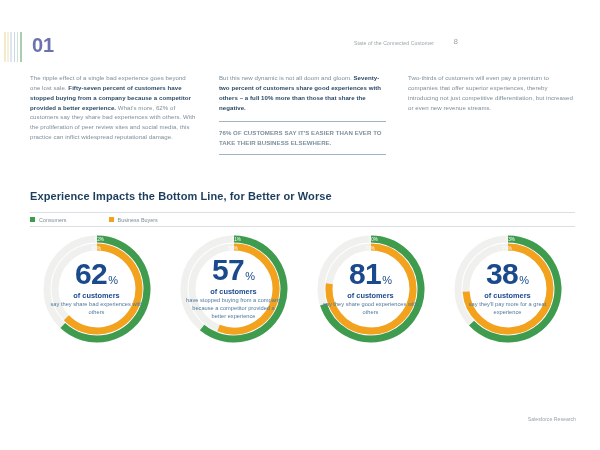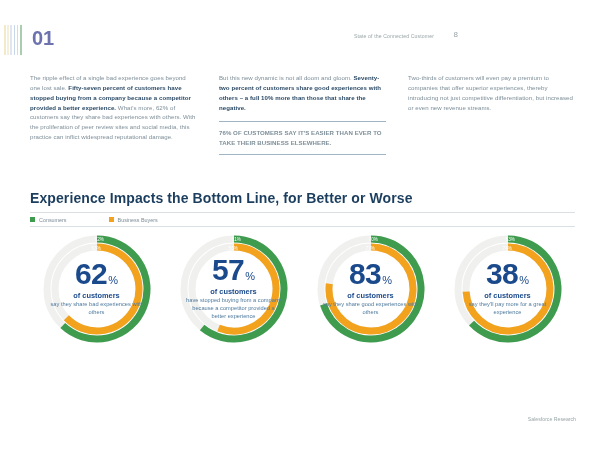--- a/index.html
+++ b/index.html
@@ -11,21 +11,21 @@
     height: 450px;
     background: #ffffff;
     font-family: "Liberation Sans", sans-serif;
     overflow: hidden;
     position: relative;
   }
 
   
   .header {
     position: absolute;
-    top: 5px; left: 0;
+    top: 12px; left: 0;
     width: 480px;
     height: 58px;
   }
   .stripes {
     position: absolute;
     left: 4px; top: 20px;
     width: 19px; height: 30px;
     display: flex;
   }
   .stripe { width: 4px; height: 100%; margin-right: 1.5px; }
@@ -93,21 +93,21 @@
     font-weight: bold;
     color: #1b4a8c;
     letter-spacing: 0.15px;
     margin: 0;
   }
 
   
   .chart-title {
     position: absolute;
     top: 190px; left: 30px;
-    font-size: 14px;
+    font-size: 11px;
     font-weight: bold;
     color: #1b3d5e;
     letter-spacing: 0.1px;
   }
   .legend {
     position: absolute;
     top: 212px; left: 30px;
     width: 545px;
     border-top: 0.8px solid #d9dfe2;
     border-bottom: 0.8px solid #d9dfe2;
@@ -292,21 +292,21 @@
       <svg width="114" height="116" class="donut-svg">
         <circle cx="57" cy="57" r="50" fill="none" stroke="#f0f0ee" stroke-width="7"></circle>
         <circle cx="57" cy="57" r="42" fill="none" stroke="#f0f0ee" stroke-width="7"></circle>
         <path d="M 57 7 A 50 50 0 1 1 9.447174185242332 72.45084971874739" fill="none" stroke="#3f9c4f" stroke-width="7"></path>
         <path d="M 57 15 A 42 42 0 1 1 15.331182544791929 51.73600419029924" fill="none" stroke="#f2a21c" stroke-width="7"></path>
       </svg>
       <div class="badge badge-green">70%</div>
       <div class="badge badge-orange">77%</div>
       <div class="donut-center">
         <div class="big-num-row">
-          <span class="big-num">83</span>
+          <span class="big-num">81</span>
           <span class="pct-sign">%</span>
         </div>
         <div class="sub-main">of customers</div>
         <div class="sub-text">say they share good experiences with others</div>
       </div>
     </div>
     <div class="donut-cell">
       <svg width="114" height="116" class="donut-svg">
         <circle cx="57" cy="57" r="50" fill="none" stroke="#f0f0ee" stroke-width="7"></circle>
         <circle cx="57" cy="57" r="42" fill="none" stroke="#f0f0ee" stroke-width="7"></circle>

